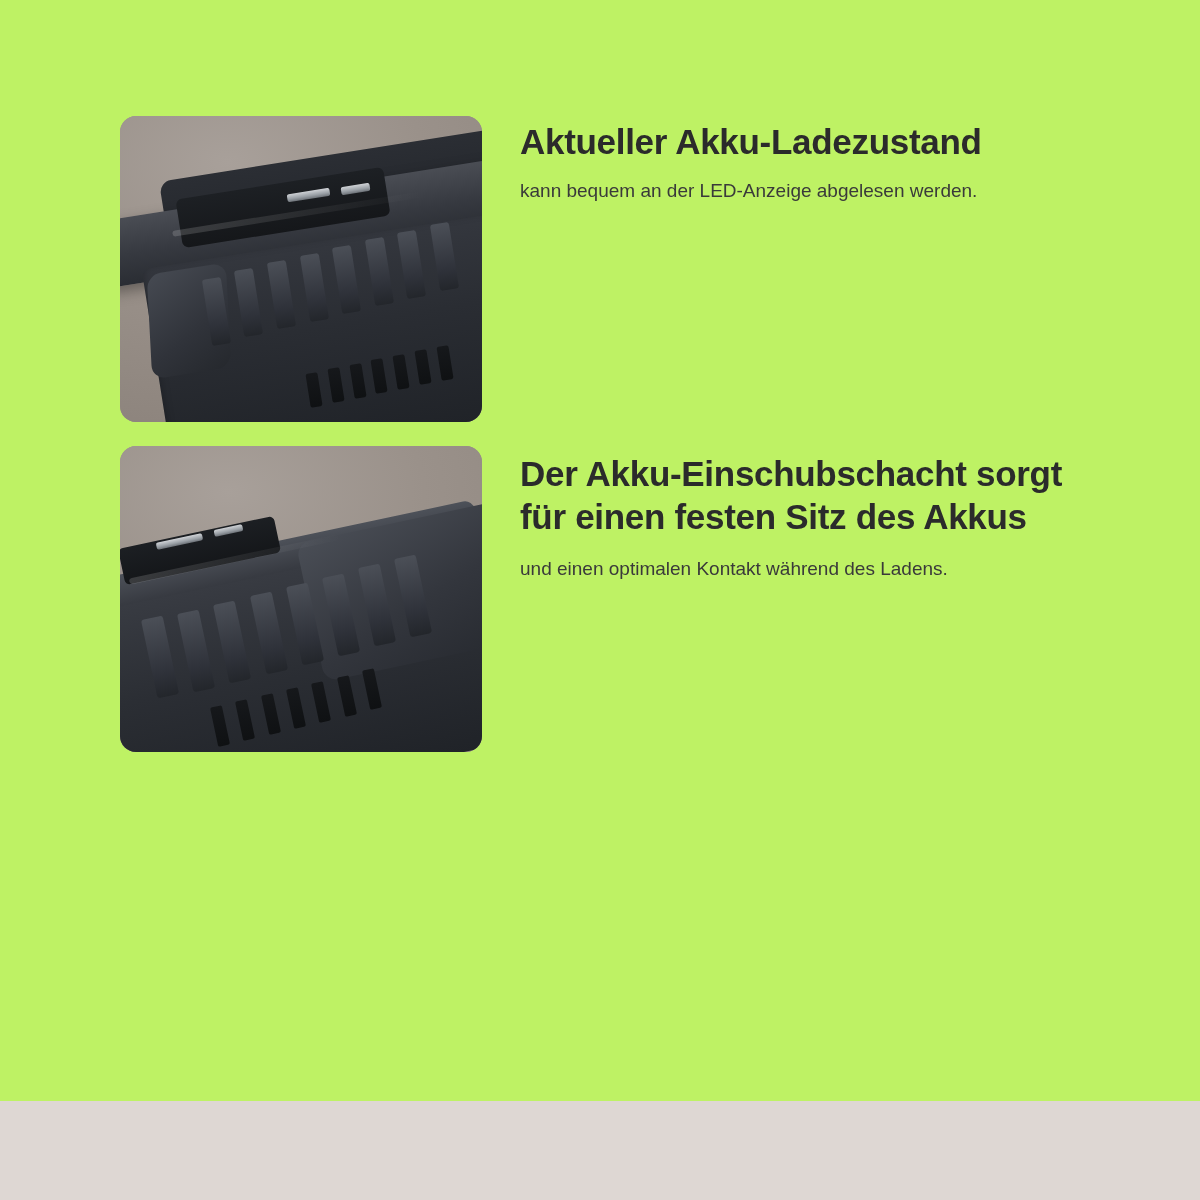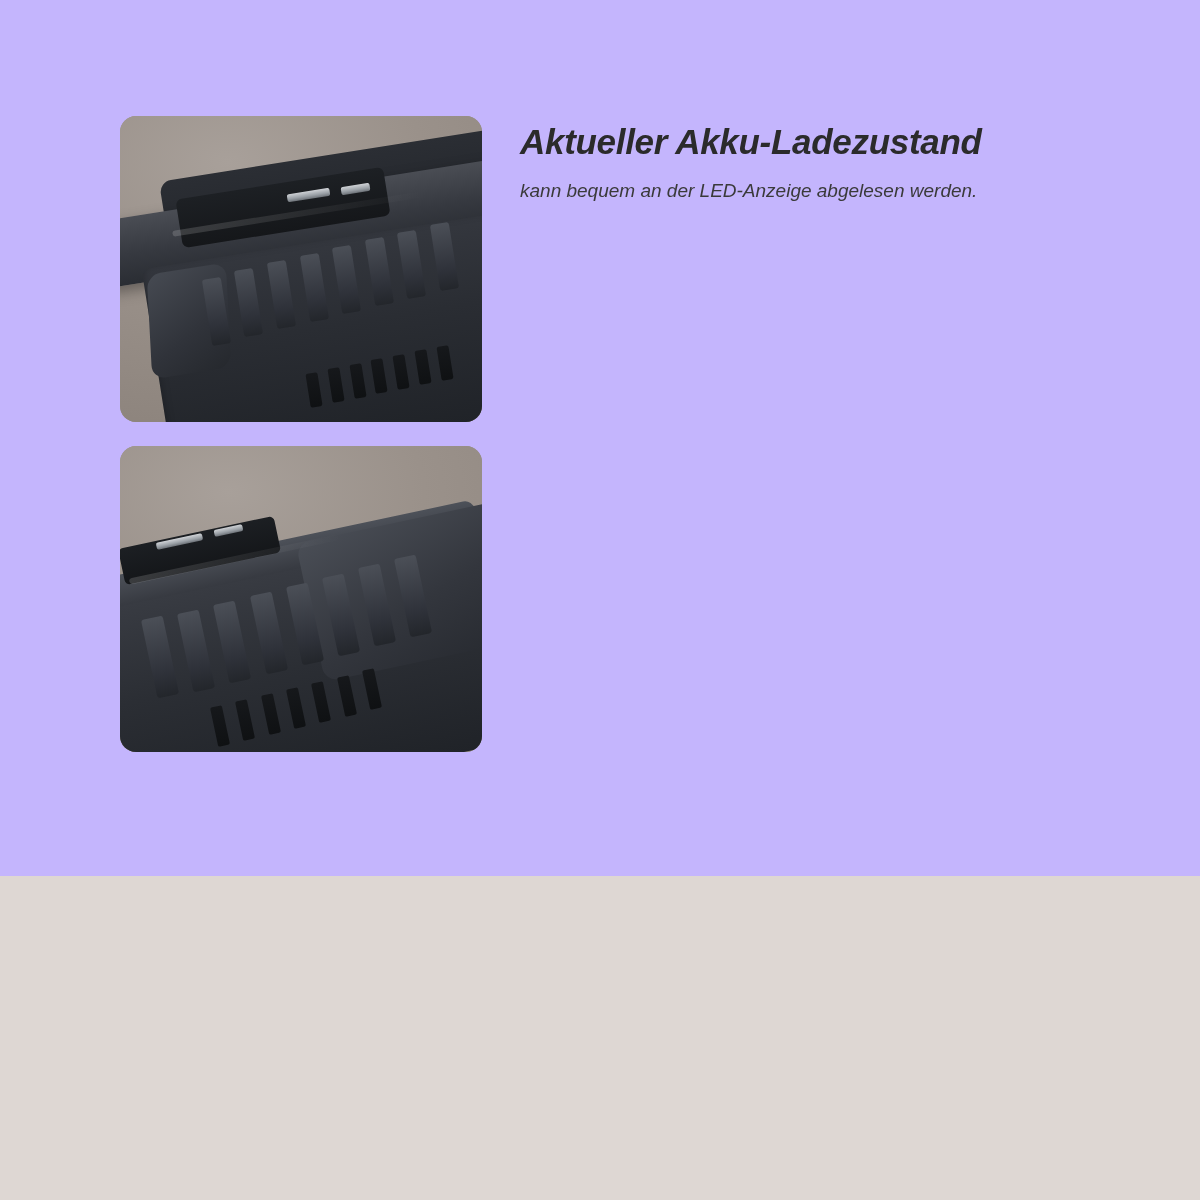--- a/index.html
+++ b/index.html
@@ -9,23 +9,22 @@
   body {
     width: 1200px;
     height: 1200px;
     background: #ded7d3;
     font-family: "Liberation Sans", sans-serif;
     overflow: hidden;
   }
   .page {
     position: relative;
     width: 1200px;
-    height: 876px;
-    background: #c4b5fd;
-    font-style: italic;
+    height: 1101px;
+    background: #bef264;
   }
 
   
   .feature-row {
     position: absolute;
     display: flex;
     align-items: flex-start;
   }
   .feature-row.row-1 { left: 120px; top: 116px; }
   .feature-row.row-2 { left: 120px; top: 446px; }
@@ -274,15 +273,19 @@
         <div class="slot" style="left:40%;top:81%;width:3.4%;height:13%;transform:rotate(-12deg);"></div>
         <div class="slot" style="left:47%;top:79%;width:3.4%;height:13%;transform:rotate(-12deg);"></div>
         <div class="slot" style="left:54%;top:77%;width:3.4%;height:13%;transform:rotate(-12deg);"></div>
         <div class="slot" style="left:61%;top:75%;width:3.4%;height:13%;transform:rotate(-12deg);"></div>
         <div class="slot" style="left:68%;top:73%;width:3.4%;height:13%;transform:rotate(-12deg);"></div>
 
         <div class="hilite" style="left:2%;top:36%;width:60%;height:2%;transform:rotate(-12deg);"></div>
       </div>
     </div>
 
+    <div class="text-col">
+      <h2 class="feature-title">Der Akku-Einschubschacht sorgt für einen festen Sitz des Akkus</h2>
+      <p class="feature-body">und einen optimalen Kontakt während des Ladens.</p>
+    </div>
   </div>
 
 </div>
 
 </body></html>

